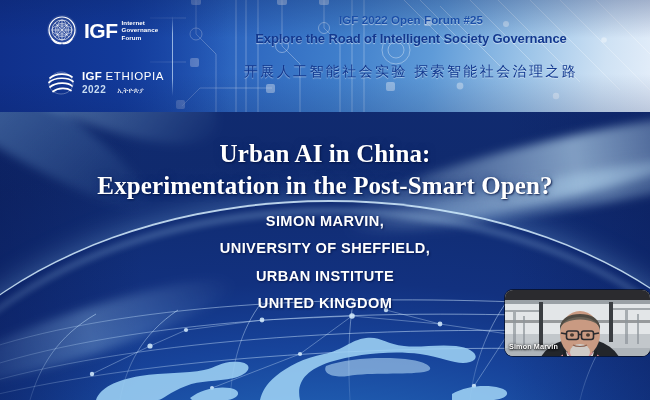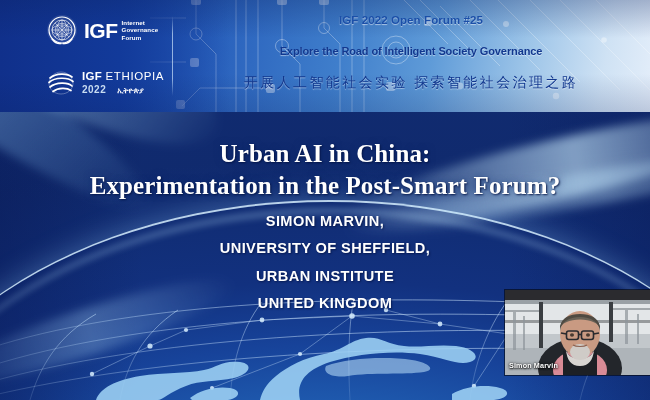--- a/index.html
+++ b/index.html
@@ -97,35 +97,35 @@
     font-family:"Liberation Sans",sans-serif;font-weight:bold;font-size:6.2px;
     color:#ffffff;line-height:1.22;letter-spacing:.1px;
   }
   .logo-row2{display:flex;align-items:center;gap:6px;margin-top:24px;}
   .eth-emblem{width:30px;height:26px;flex:0 0 30px;}
   .eth-text{line-height:1;}
   .eth-line1{font-size:11.5px;font-weight:bold;color:#fff;letter-spacing:.3px;}
   .eth-line1 .thin{font-weight:normal;letter-spacing:.6px;}
   .eth-line2{display:flex;align-items:baseline;gap:11px;margin-top:2px;}
   .eth-year{font-size:10px;font-weight:bold;color:#c8dcf2;letter-spacing:.5px;}
-  .eth-am{font-size:7.5px;font-weight:bold;color:#ffffff;letter-spacing:.2px;}
+  .eth-am{font-size:7.5px;font-weight:normal;color:#ffffff;letter-spacing:.2px;}
 
   .logo-divider{
     position:absolute;left:172px;top:16px;width:1px;height:80px;
     background:linear-gradient(180deg,rgba(190,215,245,0) 0%,rgba(190,215,245,.75) 22%,rgba(190,215,245,.75) 78%,rgba(190,215,245,0) 100%);
   }
 
   
   .header-text{position:absolute;left:180px;right:8px;top:13px;text-align:center;}
   .hdr-sup{
     font-size:11.5px;font-weight:bold;color:#1b4fa8;letter-spacing:.1px;line-height:1.25;
     text-shadow:0 1px 1px rgba(255,255,255,.55);
   }
   .hdr-main{
-    font-size:11px;font-weight:bold;color:#12388f;letter-spacing:-.1px;line-height:1.35;margin-top:17px;
+    font-size:13px;font-weight:bold;color:#12388f;letter-spacing:-.1px;line-height:1.35;margin-top:3px;
     text-shadow:0 1px 1px rgba(255,255,255,.5);
   }
   .hdr-cn{
     font-size:14px;font-weight:normal;color:#12388f;letter-spacing:2.4px;line-height:1.35;margin-top:14px;
     text-shadow:0 1px 1px rgba(255,255,255,.5);
   }
 
   
   .title-block{
     position:absolute;left:0;right:0;top:138px;text-align:center;
@@ -140,23 +140,24 @@
   .presenter{
     position:absolute;left:0;right:0;top:208px;text-align:center;
   }
   .pres-line{
     font-size:14.6px;font-weight:bold;color:#ffffff;letter-spacing:.4px;line-height:1.88;
     text-shadow:1px 1px 2px rgba(4,18,64,.75);
   }
 
   
   .video-tile{
-    position:absolute;left:505px;top:290px;width:145px;height:85px;
+    position:absolute;left:505px;top:290px;width:145px;height:66px;
     background:#12121a;overflow:hidden;
     box-shadow:0 0 0 1px rgba(0,0,0,.55);
+    border-radius:8px;
   }
   .vid-scene{position:absolute;inset:0;}
   .vid-name{
     position:absolute;left:4px;bottom:5px;
     font-size:7.2px;font-weight:bold;color:#ffffff;letter-spacing:.15px;
     text-shadow:0 1px 2px rgba(0,0,0,.95),0 0 3px rgba(0,0,0,.9);
   }
 </style>
 </head>
 <body>
@@ -345,21 +346,21 @@
   <div class="logo-divider"></div>
 
   <div class="header-text">
     <div class="hdr-sup">IGF 2022 Open Forum #25</div>
     <div class="hdr-main">Explore the Road of Intelligent Society Governance</div>
     <div class="hdr-cn">开展人工智能社会实验  探索智能社会治理之路</div>
   </div>
 
   <div class="title-block">
     <div class="title-line">Urban AI in China:</div>
-    <div class="title-line">Experimentation in the Post-Smart Forum?</div>
+    <div class="title-line">Experimentation in the Post-Smart Open?</div>
   </div>
 
   <div class="presenter">
     <div class="pres-line">SIMON MARVIN,</div>
     <div class="pres-line">UNIVERSITY OF SHEFFIELD,</div>
     <div class="pres-line">URBAN INSTITUTE</div>
     <div class="pres-line">UNITED KINGDOM</div>
   </div>
 
   <div class="video-tile">

